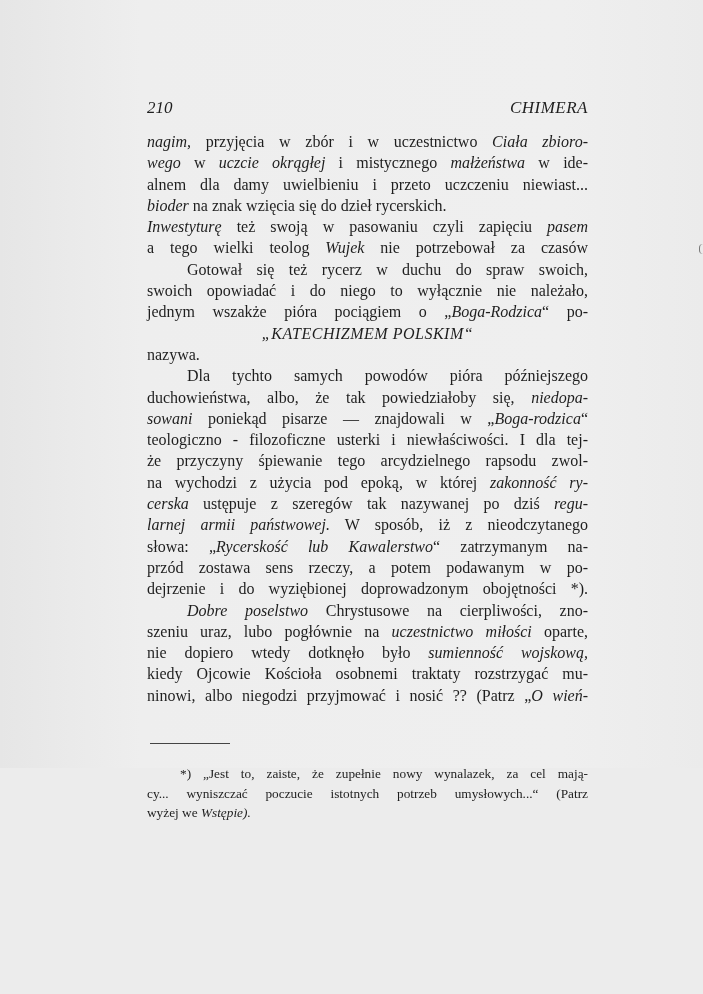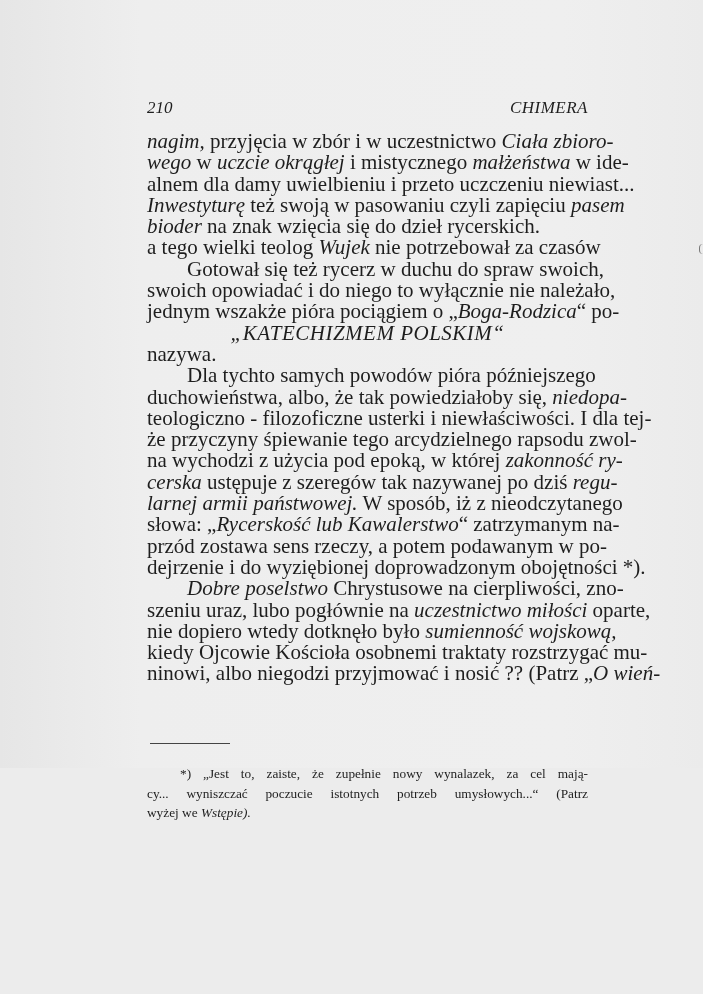--- a/index.html
+++ b/index.html
@@ -15,21 +15,21 @@
     background: linear-gradient(90deg, #e6e6e6 0%, #eeeeee 20%, #efefef 80%, #ebebeb 100%);
   }
   .header {
     position: absolute; left: 147px; top: 98px; width: 441px; height: 24px;
     font-style: italic; font-size: 17px;
   }
   .page-num { position: absolute; left: 0; top: 0; }
   .running-title { position: absolute; right: 0; top: 0; letter-spacing: 0.5px; }
   .body-text {
     position: absolute; left: 147px; top: 131px; width: 441px;
-    font-size: 21px; line-height: 21.3px;
+    font-size: 16px; line-height: 21.3px;
   }
   .line { display: block; text-align: justify; text-align-last: justify; white-space: nowrap; height: 21.3px; }
   .line.last { text-align-last: left; }
   .line.indent { padding-left: 40px; }
   .line.center { text-align: center; text-align-last: center; font-style: italic; letter-spacing: 0.5px; }
   i { font-style: italic; }
   .rule {
     position: absolute; left: 150px; top: 743px; width: 80px; height: 1px; background: #444;
   }
   .footnote {
@@ -46,30 +46,31 @@
 <div class="page">
   <div class="header">
     <span class="page-num">210</span>
     <span class="running-title">CHIMERA</span>
   </div>
 
   <div class="body-text" id="body-text">
       <span class="line"><i>nagim,</i><span> przyjęcia  w zbór i w uczestnictwo </span><i>Ciała  zbioro-</i></span>
       <span class="line"><i>wego</i><span> w </span><i>uczcie okrągłej</i><span> i  mistycznego  </span><i>małżeństwa</i><span> w ide-</span></span>
       <span class="line"><span>alnem dla damy uwielbieniu i przeto uczczeniu niewiast...</span></span>
+      <span class="line last"><i>bioder</i><span> na znak wzięcia się do dzieł rycerskich.</span></span>
       <span class="line"><i>Inwestyturę</i><span> też swoją  w  pasowaniu czyli zapięciu  </span><i>pasem</i></span>
-      <span class="line last"><i>bioder</i><span> na znak wzięcia się do dzieł rycerskich.</span></span>
       <span class="line"><span>a tego  wielki teolog </span><i>Wujek</i><span>  nie potrzebował  za  czasów</span></span>
       <span class="line indent"><span>Gotował się też rycerz w duchu  do spraw  swoich,</span></span>
       <span class="line"><span>swoich  opowiadać  i  do niego to wyłącznie nie należało,</span></span>
       <span class="line"><span>jednym  wszakże  pióra pociągiem  o  „</span><i>Boga-Rodzica</i><span>“  po-</span></span>
       <span class="line center"><span>„KATECHIZMEM POLSKIM“</span></span>
       <span class="line last"><span>nazywa.</span></span>
       <span class="line indent"><span>Dla  tychto  samych  powodów  pióra  późniejszego</span></span>
       <span class="line"><span>duchowieństwa, albo,  że tak powiedziałoby się,  </span><i>niedopa-</i></span>
+      <span class="line"><i>sowani</i><span> poniekąd pisarze — znajdowali  w  „</span><i>Boga-rodzica</i><span>“</span></span>
       <span class="line"><span>teologiczno - filozoficzne usterki  i niewłaściwości.  I dla tej-</span></span>
       <span class="line"><span>że przyczyny śpiewanie tego arcydzielnego rapsodu zwol-</span></span>
       <span class="line"><span>na wychodzi z użycia  pod epoką, w której </span><i>zakonność ry-</i></span>
       <span class="line"><i>cerska</i><span> ustępuje z szeregów  tak  nazywanej  po dziś </span><i>regu-</i></span>
       <span class="line"><i>larnej armii państwowej.</i><span>  W sposób, iż z nieodczytanego</span></span>
       <span class="line"><span>słowa:  „</span><i>Rycerskość  lub  Kawalerstwo</i><span>“  zatrzymanym  na-</span></span>
       <span class="line"><span>przód zostawa sens  rzeczy,  a potem  podawanym  w po-</span></span>
       <span class="line"><span>dejrzenie i do wyziębionej doprowadzonym obojętności *).</span></span>
       <span class="line indent"><i>Dobre poselstwo</i><span> Chrystusowe na  cierpliwości,  zno-</span></span>
       <span class="line"><span>szeniu uraz, lubo pogłównie na </span><i>uczestnictwo miłości</i><span> oparte,</span></span>

